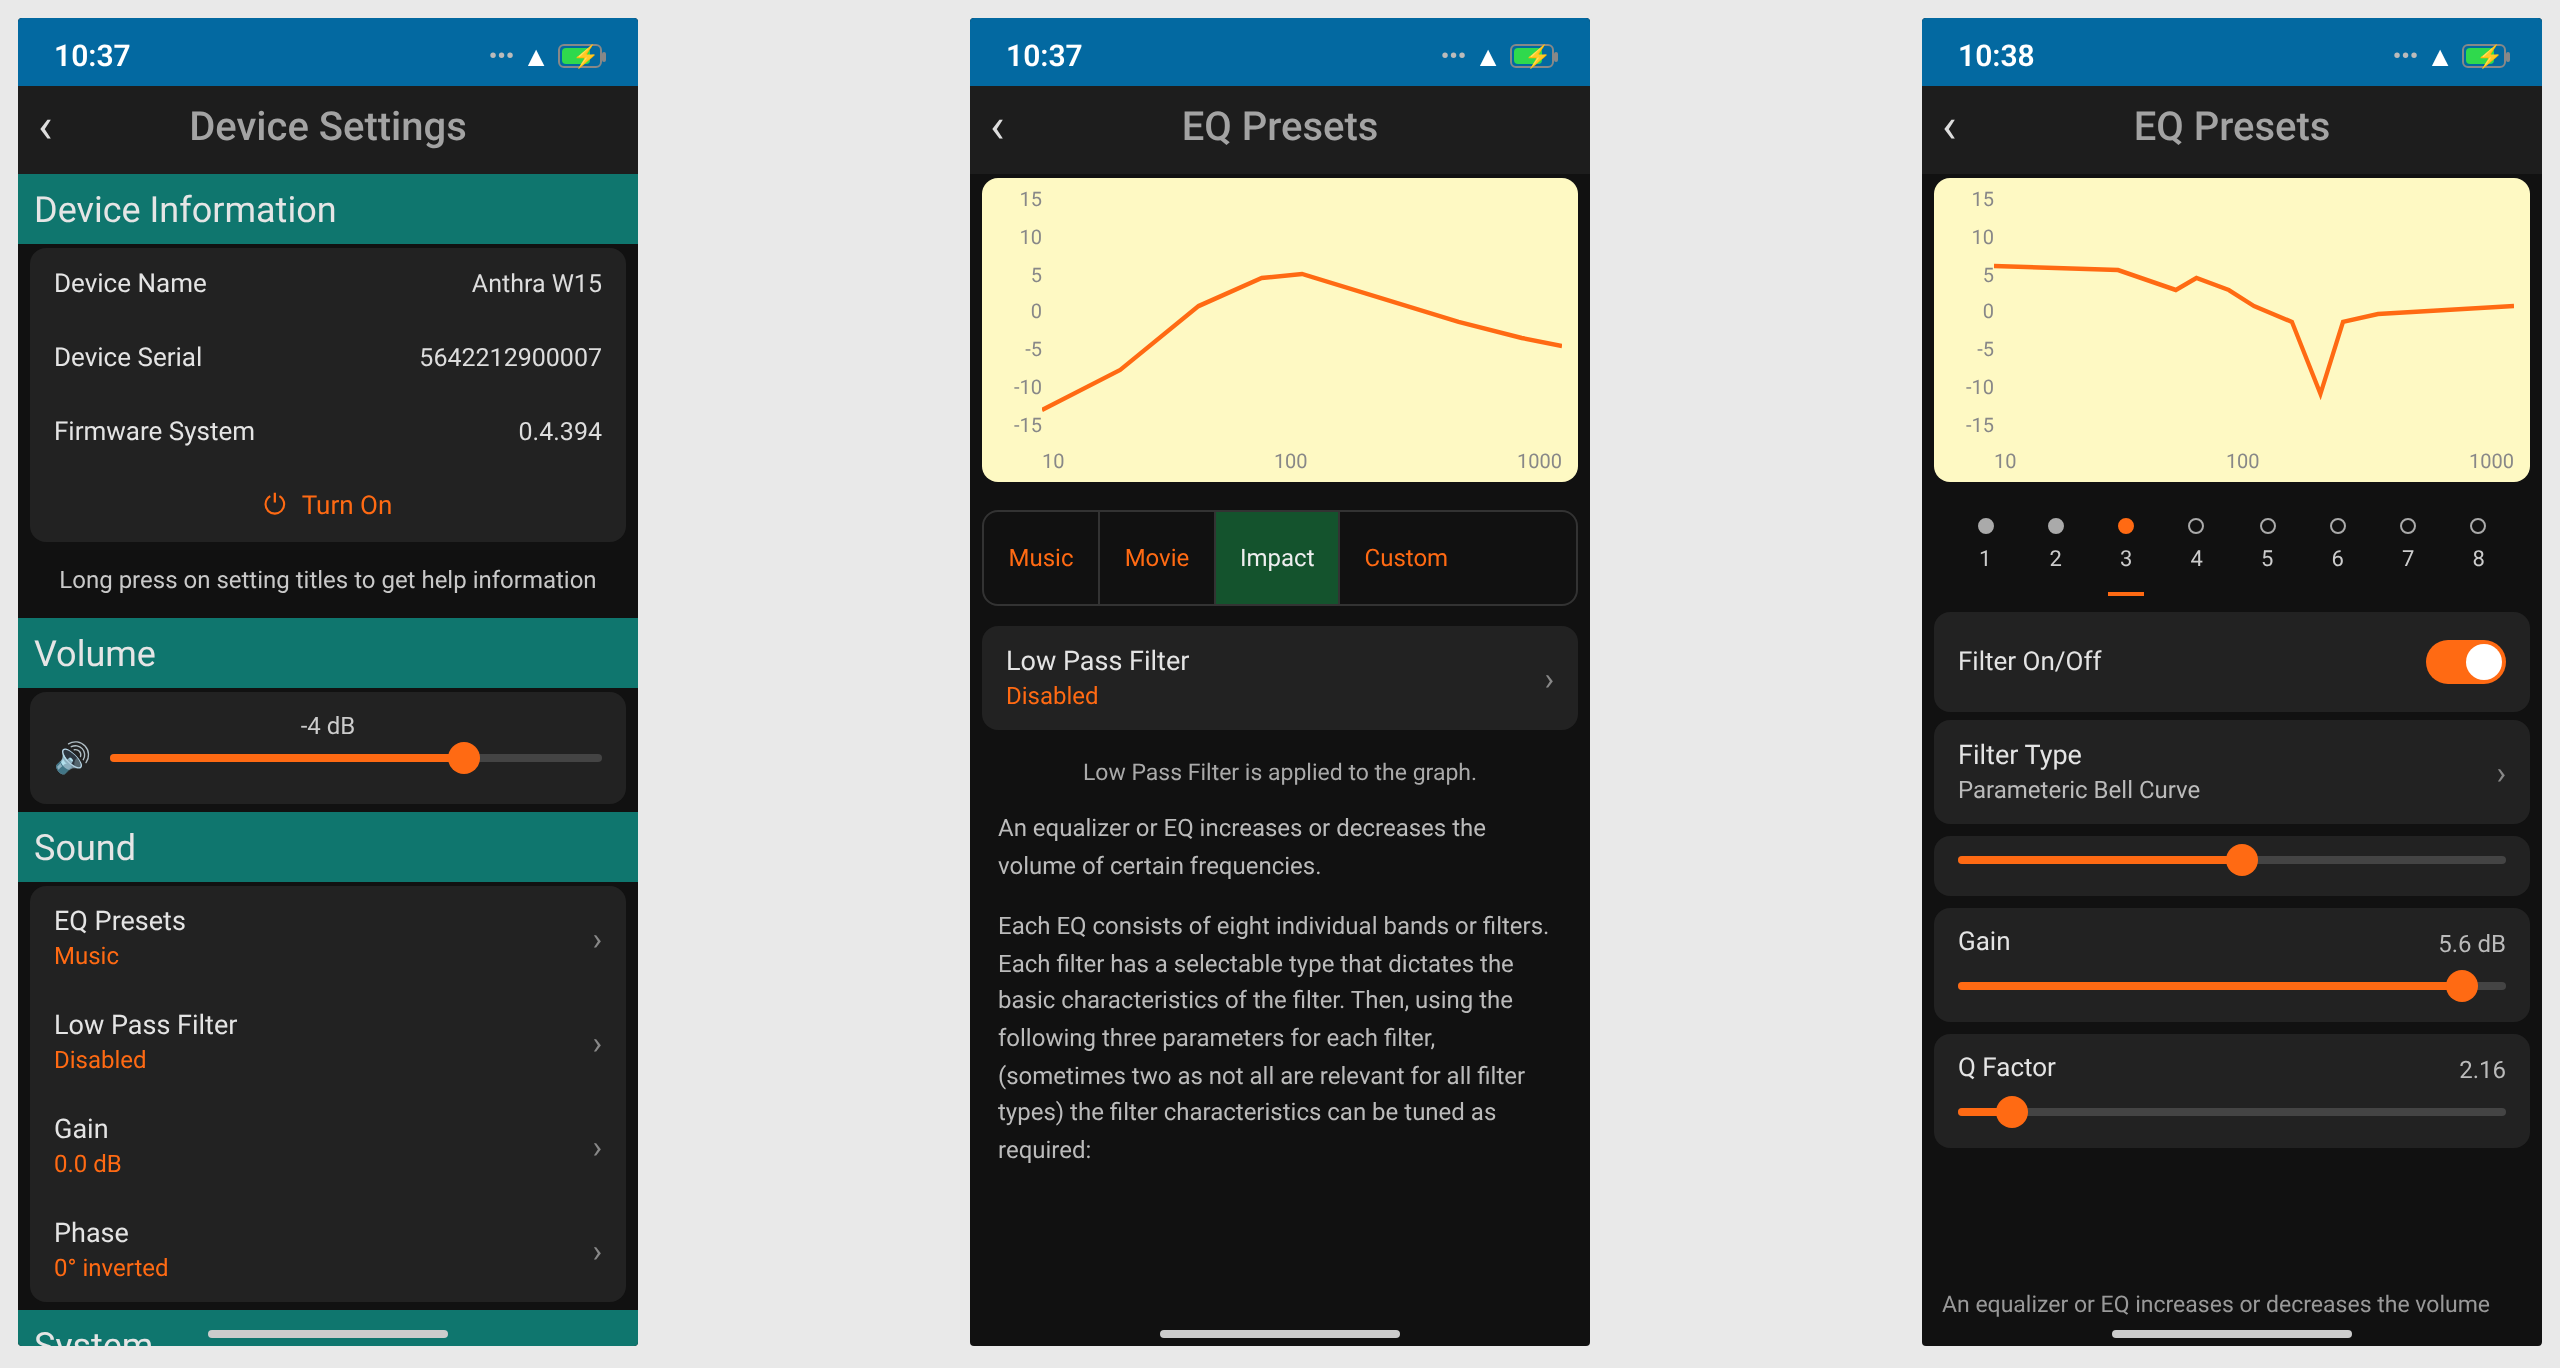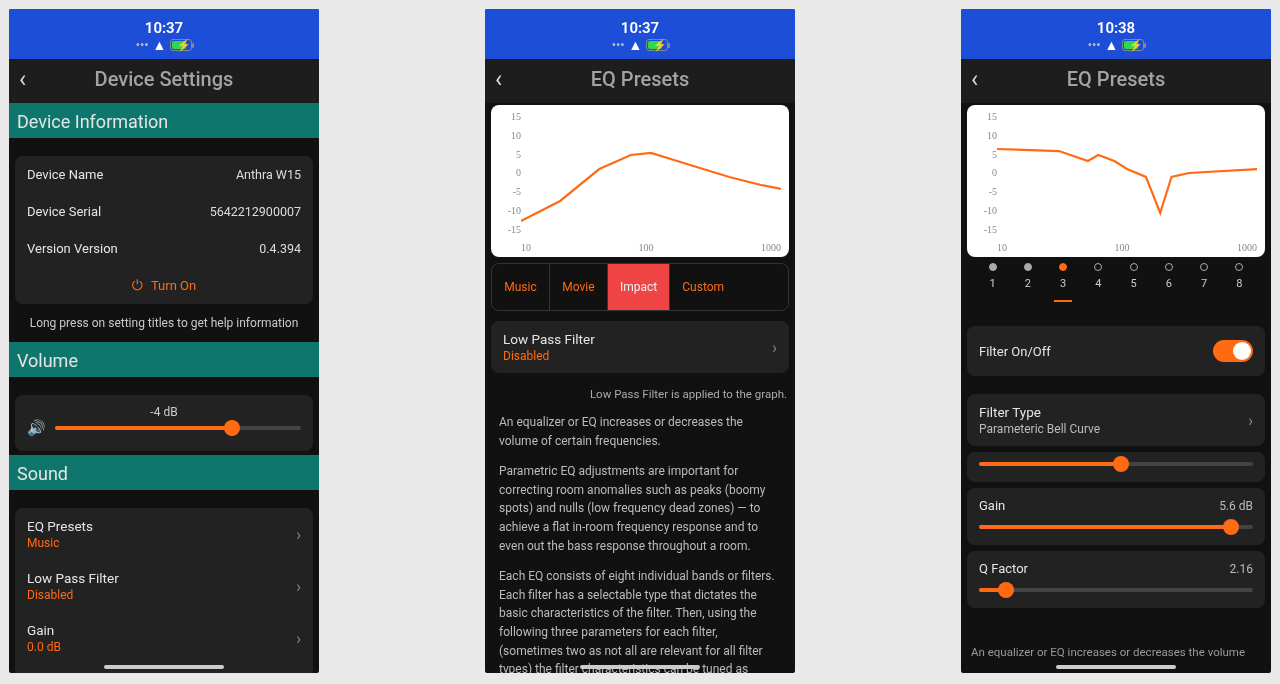--- a/index.html
+++ b/index.html
@@ -18,22 +18,21 @@
     border-radius:2px;
   }
   .p1 { left:9px; }
   .p2 { left:485px; }
   .p3 { left:961px; }
 
   .status-bar {
     display:flex; justify-content:space-between; align-items:center;
     padding:10px 18px 6px;
     color:#fff; font-size:15px; font-weight:600;
-    background:#1d4ed8;
-    flex-direction:column;
+    background:#0369a1;
   }
   .status-icons { display:flex; align-items:center; gap:4px; font-size:12px; color:#bbb; }
   .wifi-icon { font-size:14px; color:#fff; }
   .batt {
     width:22px; height:12px; border:1px solid #888; border-radius:3px; position:relative;
     display:inline-block;
   }
   .batt:after { content:""; position:absolute; right:-3px; top:3px; width:2px; height:5px; background:#888; border-radius:1px; }
   .batt-fill { position:absolute; left:1px; top:1px; bottom:1px; width:14px; background:#2fd94d; border-radius:2px; }
   .bolt { position:absolute; left:6px; top:-1px; font-size:11px; color:#000; }
@@ -50,21 +49,21 @@
     margin-right:34px;
   }
 
   .sect-title {
     color:#e5e5e5; font-size:18px; font-weight:400;
     padding:8px 8px 6px;
     background:#0f766e;
   }
 
   .card {
-    background:#222; margin:18px 6px 4px; border-radius:8px;
+    background:#222; margin:2px 6px 4px; border-radius:8px;
     color:#e6e6e6;
   }
   .row {
     display:flex; justify-content:space-between; align-items:center;
     padding:11px 12px; font-size:13px;
   }
   .row .label { color:#e4e4e4; }
   .row .val { color:#ddd; font-size:12.5px; }
   .power-row { justify-content:center; gap:8px; color:#ff6a13; font-size:13px; padding:10px 0; }
   .plug { font-size:14px; }
@@ -89,41 +88,41 @@
     display:flex; justify-content:space-between; align-items:center;
     padding:10px 12px;
     gap:48px;
   }
   .nav-row .txt .t1 { color:#e4e4e4; font-size:13.5px; }
   .nav-row .txt .t2 { color:#ff6a13; font-size:12px; margin-top:2px; }
   .chev { color:#888; font-size:16px; }
 
   
   .graph-card {
-    margin:2px 6px 2px; background:#ffffff; border-radius:8px; padding:6px 6px 4px 4px;
-    position:relative; height:152px;font-family:Liberation Serif, serif;
+    margin:2px 6px 14px; background:#fef9c3; border-radius:8px; padding:6px 6px 4px 4px;
+    position:relative; height:152px;
   }
   .yaxis { position:absolute; left:6px; top:6px; bottom:22px; width:24px;
     display:flex; flex-direction:column; justify-content:space-between;
     font-size:10px; color:#888; text-align:right; }
   .xaxis { position:absolute; left:30px; right:8px; bottom:4px;
     display:flex; justify-content:space-between; font-size:10px; color:#888; }
   .plot { position:absolute; left:30px; right:8px; top:8px; bottom:24px; }
   .plot svg { width:100%; height:100%; display:block; }
   .curve { fill:none; stroke:#ff6a13; stroke-width:2.2; }
 
   
   .tabs { display:flex; margin:6px 6px 0; height:48px; overflow:hidden;
     border-radius:8px; background:#111; border:1px solid #333; }
   .tab { flex:0 0 auto; min-width:58px; padding:0 12px; display:flex; align-items:center; justify-content:center;
     color:#ff6a13; font-size:12px; border-right:1px solid #333; cursor:pointer; }
-  .tab.active { background:#ef4444; color:#eee; }
+  .tab.active { background:#14532d; color:#eee; }
   .tab:last-child { border-right:none; }
 
-  .info-hint { color:#aaa; font-size:11.5px; text-align:right; padding:10px 8px 8px; }
+  .info-hint { color:#aaa; font-size:11.5px; text-align:center; padding:10px 8px 8px; }
   .info-body { color:#bbb; font-size:12px; padding:4px 14px; line-height:1.55; }
   .info-body p { margin-bottom:12px; }
 
   
   .bands { display:flex; justify-content:space-around; padding:4px 8px 10px; margin:2px 6px 0;}
   .band-col { display:flex; flex-direction:column; align-items:center; gap:6px; width:24px; cursor:pointer;}
   .dot { width:8px; height:8px; border-radius:50%; border:1px solid #aaa; }
   .dot.filled { background:#aaa; }
   .dot.active { background:#ff6a13; border-color:#ff6a13; }
   .bnum { color:#ccc; font-size:11px; }
@@ -173,21 +172,21 @@
   <div class="card">
     <div class="row">
       <span class="label">Device Name</span>
       <span class="val">Anthra W15</span>
     </div>
     <div class="row">
       <span class="label">Device Serial</span>
       <span class="val">5642212900007</span>
     </div>
     <div class="row">
-      <span class="label">Version Version</span>
+      <span class="label">Firmware System</span>
       <span class="val">0.4.394</span>
     </div>
     <div class="row power-row">
       <span class="plug">⏻</span>
       <span>Turn On</span>
     </div>
   </div>
   <div class="hint">Long press on setting titles to get help information</div>
 
   <div class="sect-title">Volume</div>
@@ -291,21 +290,20 @@
         <div class="t1">Low Pass Filter</div>
         <div class="t2">Disabled</div>
       </div>
       <div class="chev">›</div>
     </div>
   </div>
 
   <div class="info-hint">Low Pass Filter is applied to the graph.</div>
   <div class="info-body">
     <p>An equalizer or EQ increases or decreases the volume of certain frequencies.</p>
-    <p>Parametric EQ adjustments are important for correcting room anomalies such as peaks (boomy spots) and nulls (low frequency dead zones) — to achieve a flat in-room frequency response and to even out the bass response throughout a room.</p>
     <p>Each EQ consists of eight individual bands or filters. Each filter has a selectable type that dictates the basic characteristics of the filter.  Then, using the following three parameters for each filter, (sometimes two as not all are relevant for all filter types) the filter characteristics can be tuned as required:</p>
 
   </div>
   <div class="home-ind"></div>
 </div>
 
 <div class="phone p3">
   <div class="status-bar">
     <span>10:38</span>
     <span class="status-icons">

